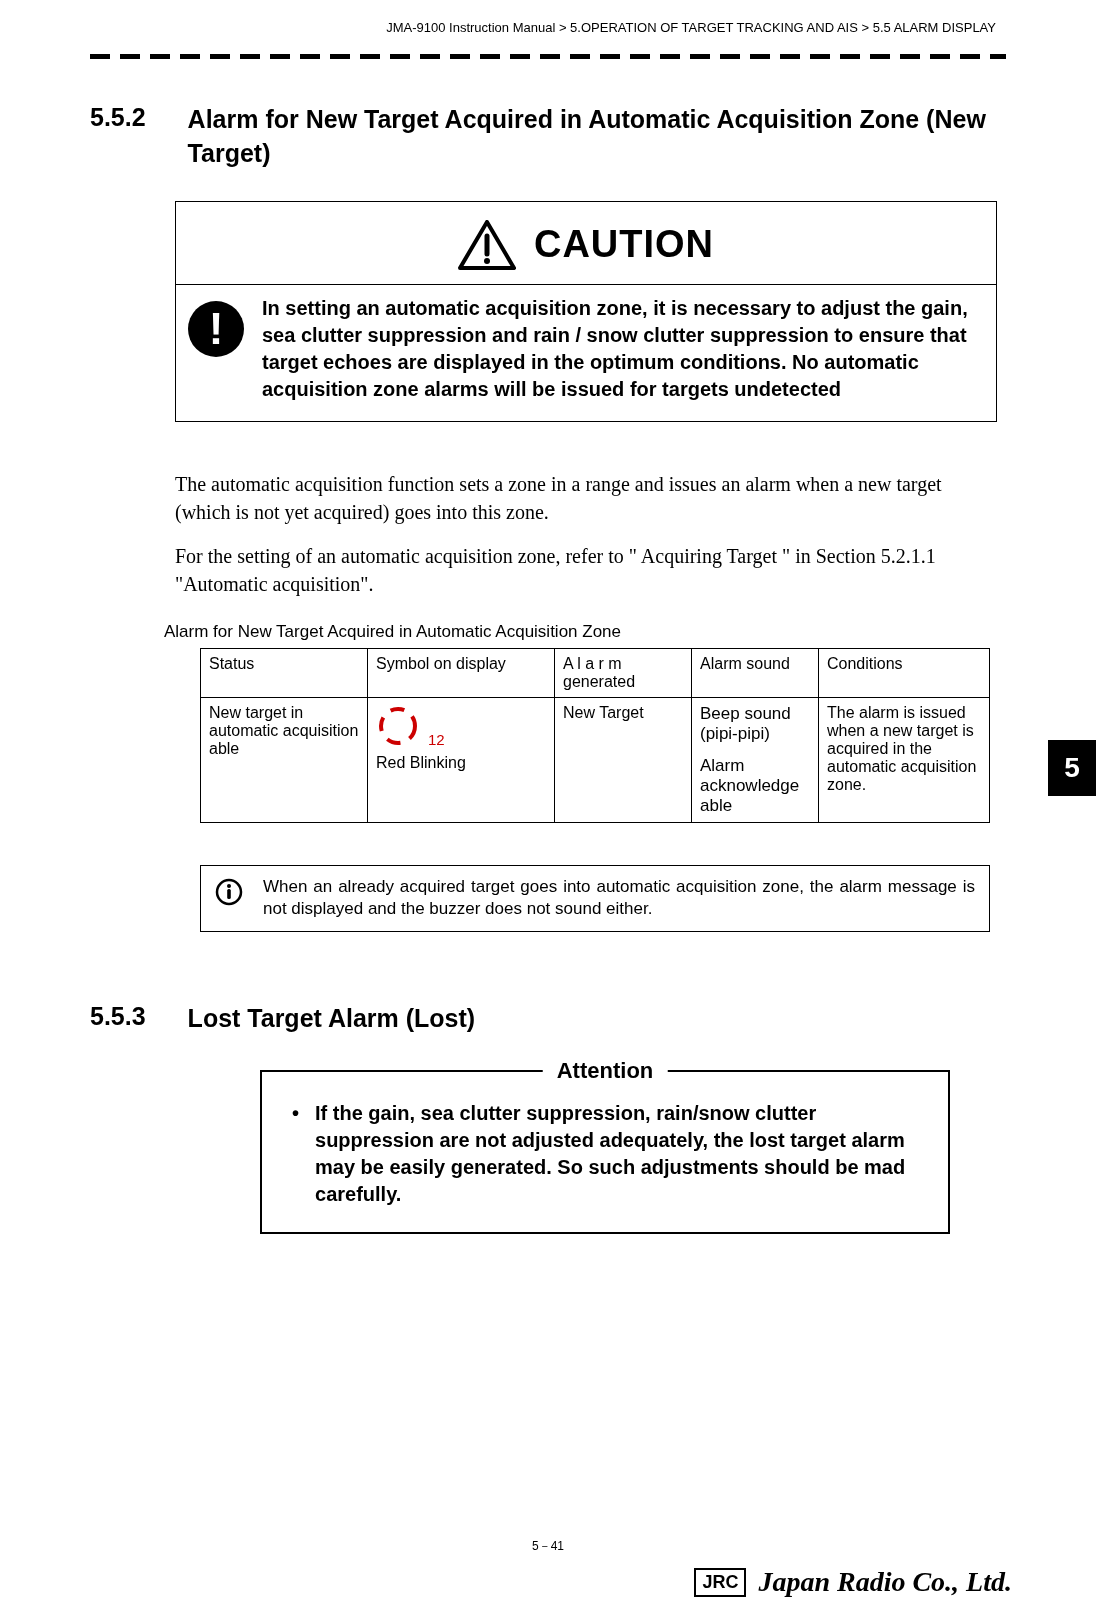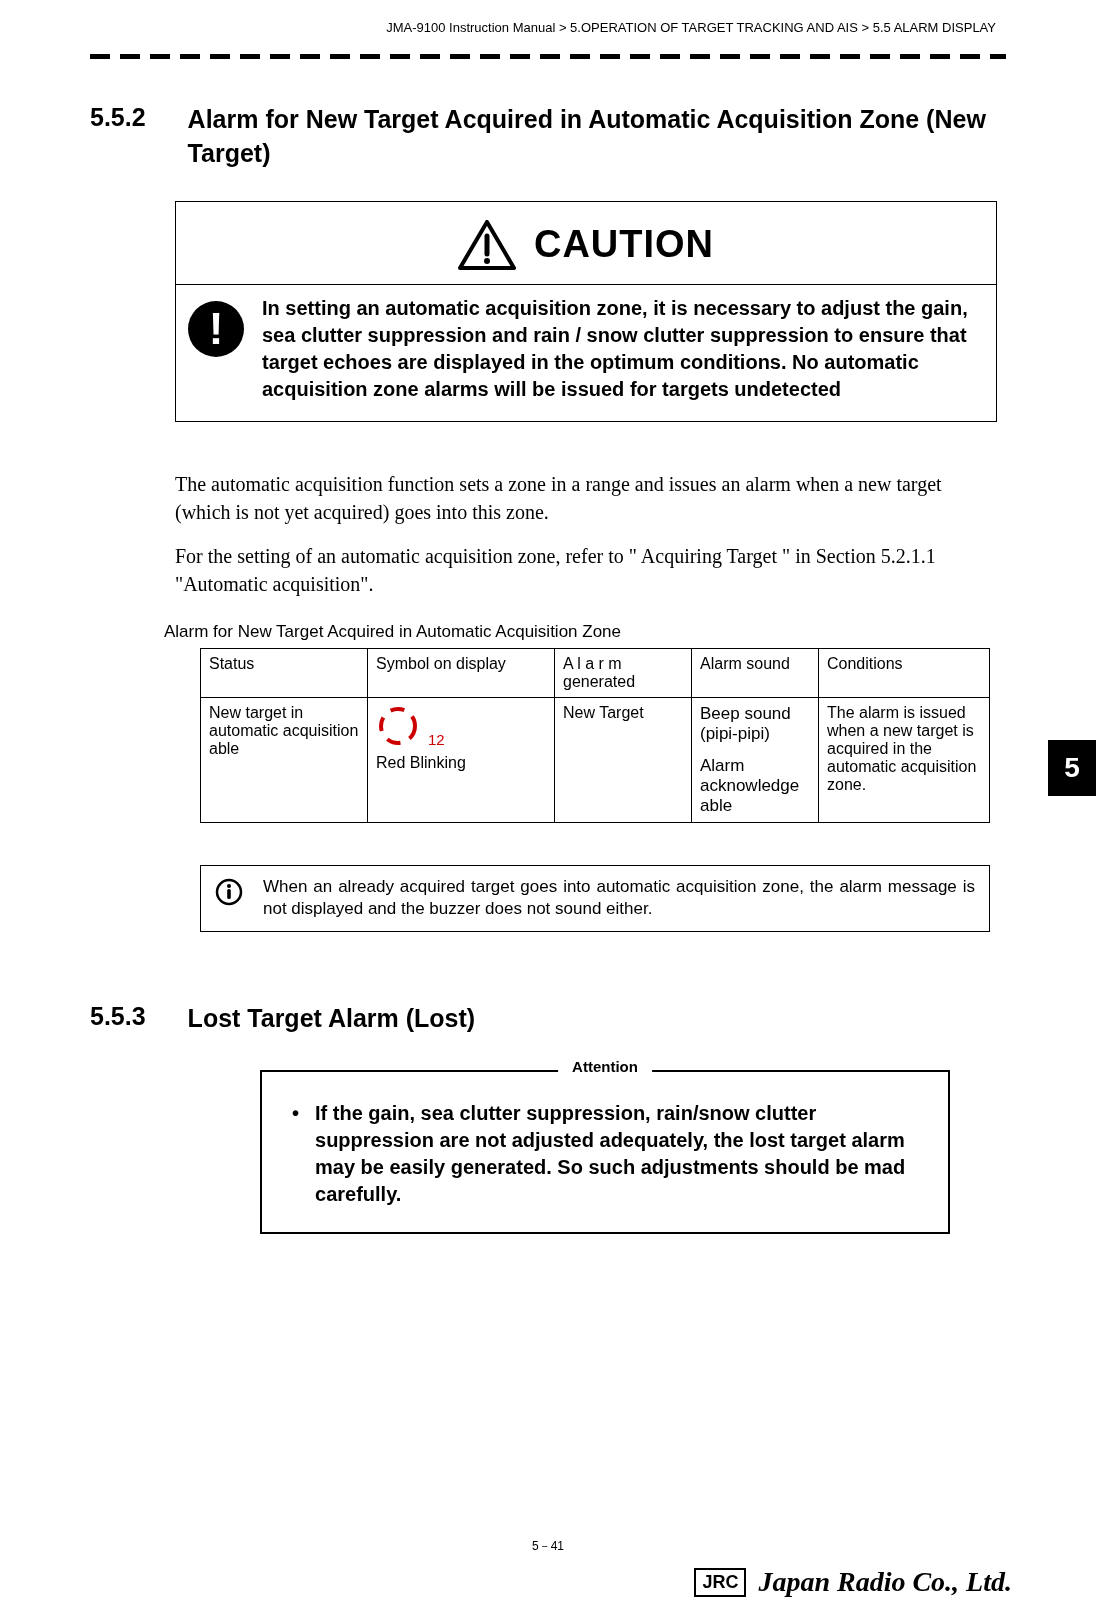--- a/index.html
+++ b/index.html
@@ -181,21 +181,21 @@
   }
   .attention-label {
     position: absolute;
     top: -14px;
     left: 50%;
     transform: translateX(-50%);
     background: #fff;
     padding: 0 14px;
     font-family: Arial, Helvetica, sans-serif;
     font-weight: bold;
-    font-size: 15px;
+    font-size: 22px;
   }
   .attention-text {
     font-family: Arial, Helvetica, sans-serif;
     font-size: 20px;
     font-weight: bold;
     line-height: 1.35;
     display: flex;
     gap: 16px;
   }
   .attention-bullet { flex: 0 0 auto; }

